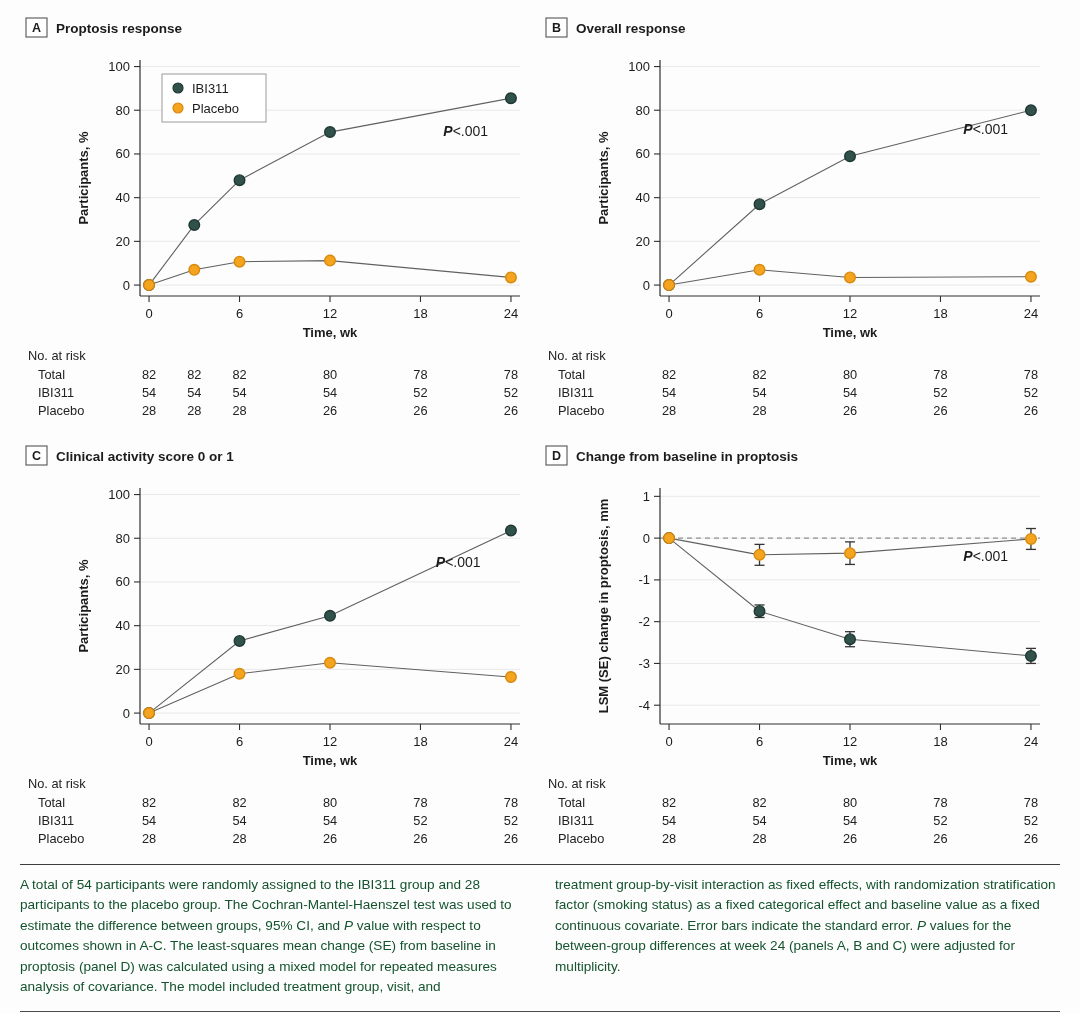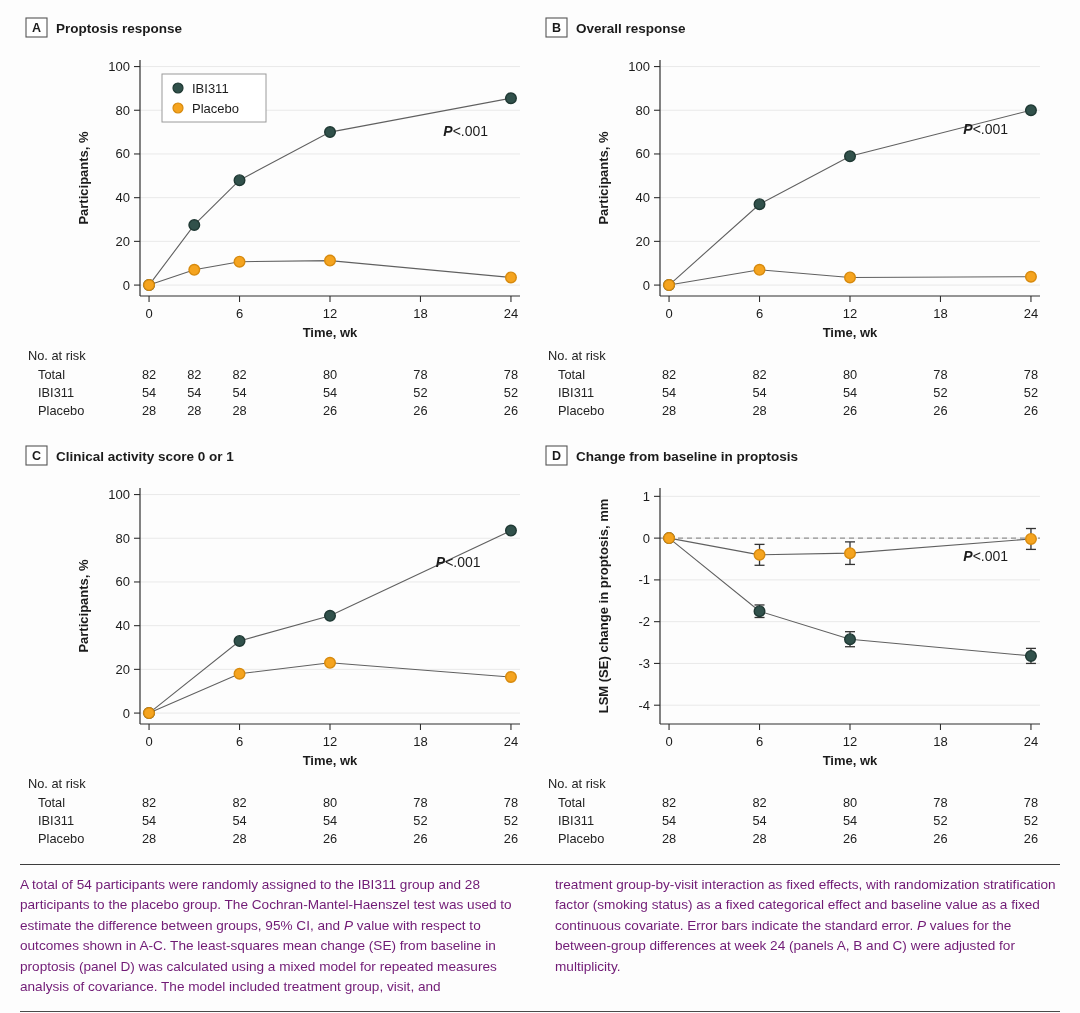--- a/index.html
+++ b/index.html
@@ -2,21 +2,21 @@
 <html><head>
 <meta charset="utf-8">
 <style>
   html,body{margin:0;padding:0;background:#fff;}
   body{font-family:"Liberation Sans","DejaVu Sans",sans-serif;color:#1b1b1b;}
   .page{width:1080px;height:1013px;box-sizing:border-box;padding:8px 20px 0 20px;background:#fdfdfd;overflow:hidden;}
   .grid{display:grid;grid-template-columns:520px 520px;grid-row-gap:12px;}
   svg{display:block;}
   .rule{border:none;border-top:1.7px solid #3d3d3d;margin:12px 0 10px 0;}
   .rule.bottom{margin-top:14px;border-top-color:#4a4a4a;}
-  .caption{display:flex;gap:30px;font-size:13.6px;line-height:1.5;color:#701a75;}
+  .caption{display:flex;gap:30px;font-size:13.6px;line-height:1.5;color:#14532d;}
   .caption .col{flex:1;}
   .caption i{font-style:italic;}
 </style>
 </head>
 <body>
 
 <div class="page">
   <div class="grid">
     <svg width="520" height="416">
         <rect x="6" y="10" width="21" height="19" fill="#fff" stroke="#555" stroke-width="1.1"></rect>

